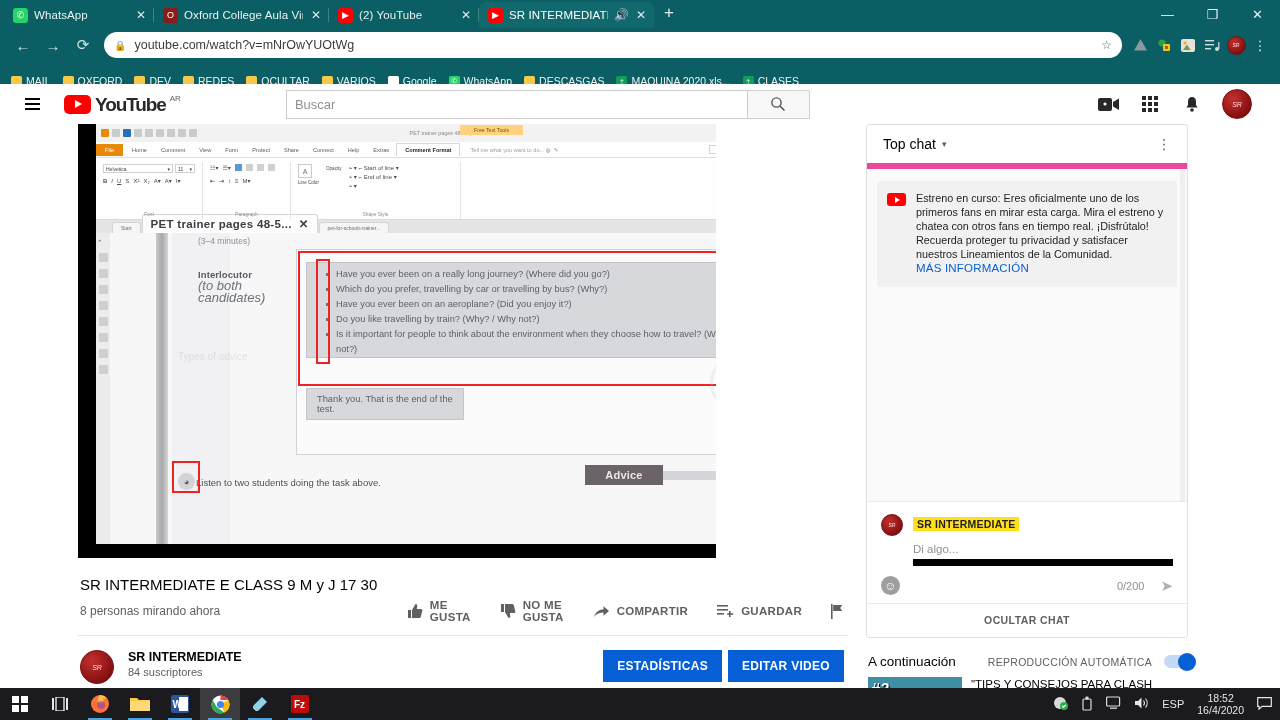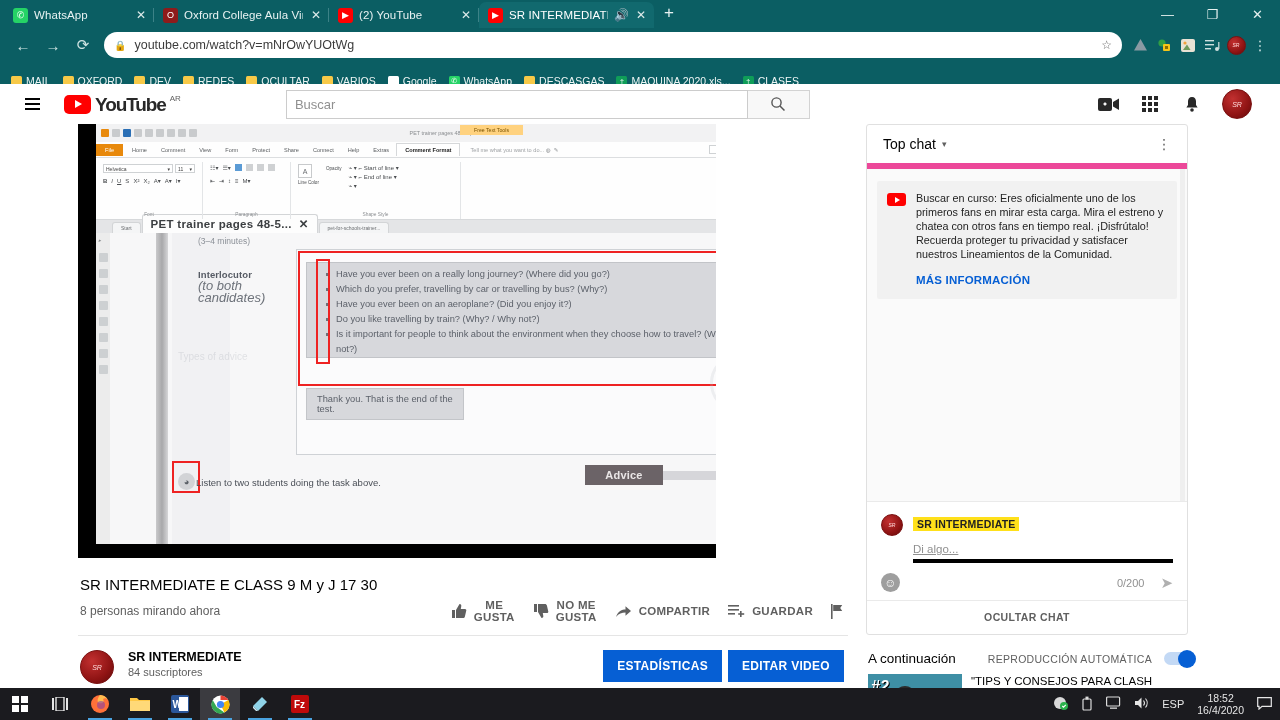--- a/index.html
+++ b/index.html
@@ -200,21 +200,21 @@
   .fx-pdf2word .badge { position: absolute; right: 3px; top: 2px; }
   .fx-pdf2word .badge span { display: block; font-size: 4.6px; padding: 0 3px; color: #fff; }
   .fx-pdf2word .badge .r { background: #e02020; }
   .fx-pdf2word .badge .b { background: #2b6fb5; }
 
   
   .vidtitle { font-size: 15px; color: #030303; padding: 18px 0 4px 2px; }
   .metarow { display: flex; align-items: center; padding: 2px 0 12px 2px;
      border-bottom: 1px solid #e5e5e5; }
   .views { font-size: 12px; color: #606060; }
-  .actions { margin-left: auto; display: flex; align-items: center; gap: 18px; padding-right: 4px; text-align: center;}
+  .actions { margin-left: auto; display: flex; align-items: center; gap: 29px; padding-right: 4px;}
   .act { display: flex; align-items: center; gap: 7px; font-size: 11.5px; color: #606060;
      font-weight: bold; letter-spacing: .3px; }
   .act .lbl2 { line-height: 12px; }
   .channelrow { display: flex; align-items: flex-start; padding: 14px 0 0 2px; }
   .ch-av { width: 34px; height: 34px; border-radius: 50%;
      background: radial-gradient(circle at 35% 32%, #c23030 0%, #8e1313 62%, #5d0b0b 100%);
      border: 1px solid #7a1010; display:flex;align-items:center;justify-content:center;
      color:#ffd9d9; font-size: 7px; font-style: italic;}
   .ch-info { margin-left: 14px; }
   .ch-name { font-size: 12.5px; color: #030303; font-weight: bold; }
@@ -232,33 +232,33 @@
   .chathead .caret { margin-left: 6px; font-size: 9px; color: #606060; }
   .chathead .kebab { margin-left: auto; color: #606060; font-size: 14px; letter-spacing: 0; }
   .chatbody { height: 332px; background: #fafafa; padding: 12px 10px; position: relative;}
   .notice { background: #f1f1f1; border-radius: 2px; padding: 10px 10px 12px 10px;
      display: flex; gap: 10px; }
   .notice .ytico { width: 19px; height: 13px; background: #ff0000; border-radius: 3px; flex: 0 0 19px;
      display: flex; align-items: center; justify-content: center; margin-top: 2px;}
   .notice .ytico::after { content: ''; border-left: 5px solid #fff;
      border-top: 3px solid transparent; border-bottom: 3px solid transparent; margin-left: 1px;}
   .notice .txt { font-size: 10.8px; line-height: 14px; color: #232323; }
-  .notice .more { display: block; color: #065fd4; font-size: 11.5px; font-weight: bold;
-     margin-top: 12px; letter-spacing: .2px;}
+  .notice .more { display: block; color: #065fd4; font-size: 11.5px; font-weight: normal;
+     letter-spacing: .2px;}
   .chatscroll { position: absolute; right: 2px; top: 0; width: 5px; height: 332px; background: #efefef;}
   .chatinput { border-top: 1px solid #eaeaea; padding: 12px 14px 6px 14px; }
   .ci-row { display: flex; gap: 10px; }
   .ci-av { width: 22px; height: 22px; border-radius: 50%;
      background: radial-gradient(circle at 35% 32%, #c23030 0%, #8e1313 62%, #5d0b0b 100%);
      border: 1px solid #7a1010; flex: 0 0 22px; display:flex;align-items:center;
      justify-content:center;color:#ffd9d9;font-size:5px;font-style:italic;}
   .ci-name { background: #ffe01a; color: #222; font-size: 10.5px; font-weight: bold;
      padding: 1px 4px; display: inline-block; letter-spacing: .2px;}
-  .ci-field { border-bottom: 4px solid #000000; font-size: 11.5px; color: #909090;
-     padding: 6px 0 4px 0; margin-top: 5px; text-decoration: underline; }
+  .ci-field { border-bottom: 7px solid #000000; font-size: 11.5px; color: #909090;
+     padding: 6px 0 4px 0; margin-top: 5px; }
   .ci-bottom { display: flex; align-items: center; margin-top: 10px; padding-bottom: 2px;}
   .ci-emoji { width: 19px; height: 19px; border-radius: 50%; background: #9e9e9e; color: #fff;
      display: flex; align-items: center; justify-content: center; font-size: 12px; }
   .ci-count { margin-left: auto; font-size: 11px; color: #909090; }
   .ci-send { margin-left: 16px; color: #b0b0b0; font-size: 15px; }
   .hidechat { text-align: center; font-size: 10.5px; color: #606060; font-weight: bold;
      padding: 10px 0 11px 0; border-top: 1px solid #eaeaea; letter-spacing: .4px;}
   .uprow { display: flex; align-items: center; padding: 16px 2px 8px 2px; }
   .uprow .t { font-size: 13.5px; color: #030303; }
   .uprow .auto { margin-left: auto; font-size: 10.5px; color: #606060; letter-spacing: .3px;
@@ -740,21 +740,21 @@
         <div class="chatpanel">
           <div class="chathead">
             <span class="ttl">Top chat</span>
             <span class="caret">▾</span>
             <span class="kebab">⋮</span>
           </div>
           <div class="chatbody">
             <div class="notice">
               <span class="ytico"></span>
               <span class="txt">
-                <span>Buscar en curso: Eres oficialmente uno de los primeros fans en mirar esta carga. Mira el estreno y chatea con otros fans en tiempo real. ¡Disfrútalo! Recuerda proteger tu privacidad y satisfacer nuestros Lineamientos de la Comunidad.</span>
+                <span>Estreno en curso: Eres oficialmente uno de los primeros fans en mirar esta carga. Mira el estreno y chatea con otros fans en tiempo real. ¡Disfrútalo! Recuerda proteger tu privacidad y satisfacer nuestros Lineamientos de la Comunidad.</span>
                 <span class="more">MÁS INFORMACIÓN</span>
               </span>
             </div>
             <div class="chatscroll"></div>
           </div>
           <div class="chatinput">
             <div class="ci-row">
               <span class="ci-av">SR</span>
               <span style="flex:1 1 auto;">
                 <span class="ci-name">SR INTERMEDIATE</span>

